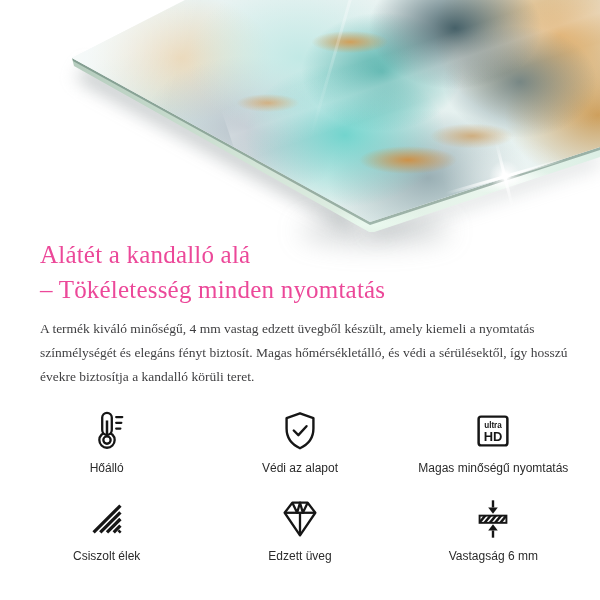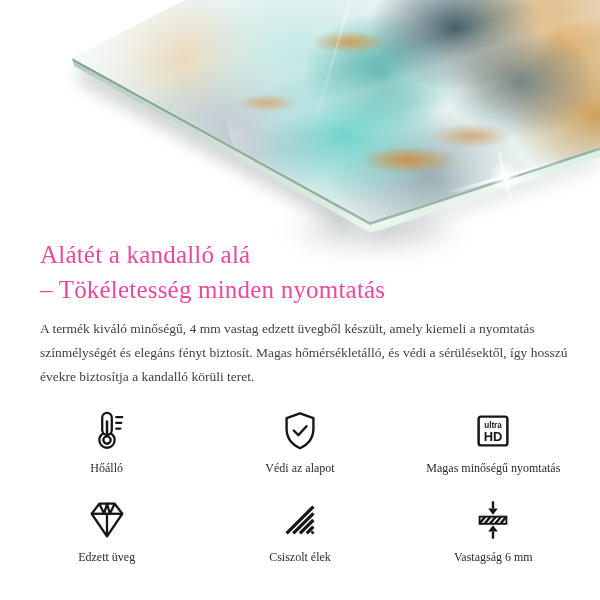--- a/index.html
+++ b/index.html
@@ -62,21 +62,21 @@
   h1{margin:5px 0 0 0;font-family:"Liberation Serif","DejaVu Serif",serif;font-weight:400;
      font-size:25px;line-height:35px;color:#ec4899;letter-spacing:.2px;}
   .desc{margin:10px 0 0 0;width:535px;font-size:13.5px;line-height:24px;color:#3f3f41;font-family:Liberation Serif, serif;}
 
   
   .features{margin:17px 0 0 10px;width:580px;display:grid;
     grid-template-columns:1fr 1fr 1fr;row-gap:19px;}
   .feature{display:flex;flex-direction:column;align-items:center;}
   .icon-box{height:50px;display:flex;align-items:center;justify-content:center;}
   .feature svg{display:block;}
-  .f-label{margin-top:5px;font-size:12px;color:#2b2b2b;text-align:left;font-family:Liberation Serif, serif;}
+  .f-label{margin-top:5px;font-size:12px;color:#2b2b2b;text-align:left;}
 </style>
 </head>
 <body>
 
 <div class="hero">
   <div class="shadow s-left"></div>
   <div class="shadow s-corner"></div>
   <div class="shadow s-right"></div>
   <div class="glass-edge"></div>
   <div class="glass-seam"></div>
@@ -132,41 +132,41 @@
         <rect x="9" y="9" width="30" height="30" rx="2.5" fill="none" stroke="#161616" stroke-width="2.6"></rect>
         <text x="24" y="21" text-anchor="middle" font-family="Liberation Sans, sans-serif" font-size="8.5" font-weight="700" fill="#161616">ultra</text>
         <text x="24" y="34" text-anchor="middle" font-family="Liberation Sans, sans-serif" font-size="13.5" font-weight="700" fill="#161616">HD</text>
       </svg>
     </div>
     <div class="f-label">Magas minőségű nyomtatás</div>
   </div>
 
   <div class="feature">
     <div class="icon-box">
-      <svg width="46" height="46" viewBox="0 0 48 48" fill="none" stroke="#161616" stroke-width="2.4" stroke-linejoin="round">
-        <path d="M8 17.5 L16 7 H32 L40 17.5 L24 41 Z"></path>
-        <line x1="8" y1="17.5" x2="40" y2="17.5"></line>
-        <path d="M16 7 L21 17.5 L24 7 L27 17.5 L32 7"></path>
-        <line x1="24" y1="17.5" x2="24" y2="41"></line>
-      </svg>
-    </div>
-    <div class="f-label">Edzett üveg</div>
-  </div>
-
-  <div class="feature">
-    <div class="icon-box">
       <svg width="46" height="46" viewBox="0 0 48 48" stroke="#161616" stroke-width="3.4">
         <line x1="10" y1="38" x2="38" y2="10"></line>
         <line x1="17" y1="38" x2="38" y2="17"></line>
         <line x1="24" y1="38" x2="38" y2="24"></line>
         <line x1="31" y1="38" x2="38" y2="31"></line>
         <line x1="36.2" y1="38" x2="38" y2="36.2"></line>
       </svg>
     </div>
     <div class="f-label">Csiszolt élek</div>
+  </div>
+
+  <div class="feature">
+    <div class="icon-box">
+      <svg width="46" height="46" viewBox="0 0 48 48" fill="none" stroke="#161616" stroke-width="2.4" stroke-linejoin="round">
+        <path d="M8 17.5 L16 7 H32 L40 17.5 L24 41 Z"></path>
+        <line x1="8" y1="17.5" x2="40" y2="17.5"></line>
+        <path d="M16 7 L21 17.5 L24 7 L27 17.5 L32 7"></path>
+        <line x1="24" y1="17.5" x2="24" y2="41"></line>
+      </svg>
+    </div>
+    <div class="f-label">Edzett üveg</div>
   </div>
 
   <div class="feature">
     <div class="icon-box">
       <svg width="46" height="46" viewBox="0 0 48 48">
         <g stroke="#161616" stroke-width="2.5" fill="#161616">
           <line x1="24" y1="4.5" x2="24" y2="12"></line>
           <polygon points="19,12 29,12 24,18.5" stroke="none"></polygon>
           <line x1="24" y1="43.5" x2="24" y2="36"></line>
           <polygon points="19,36 29,36 24,29.5" stroke="none"></polygon>

